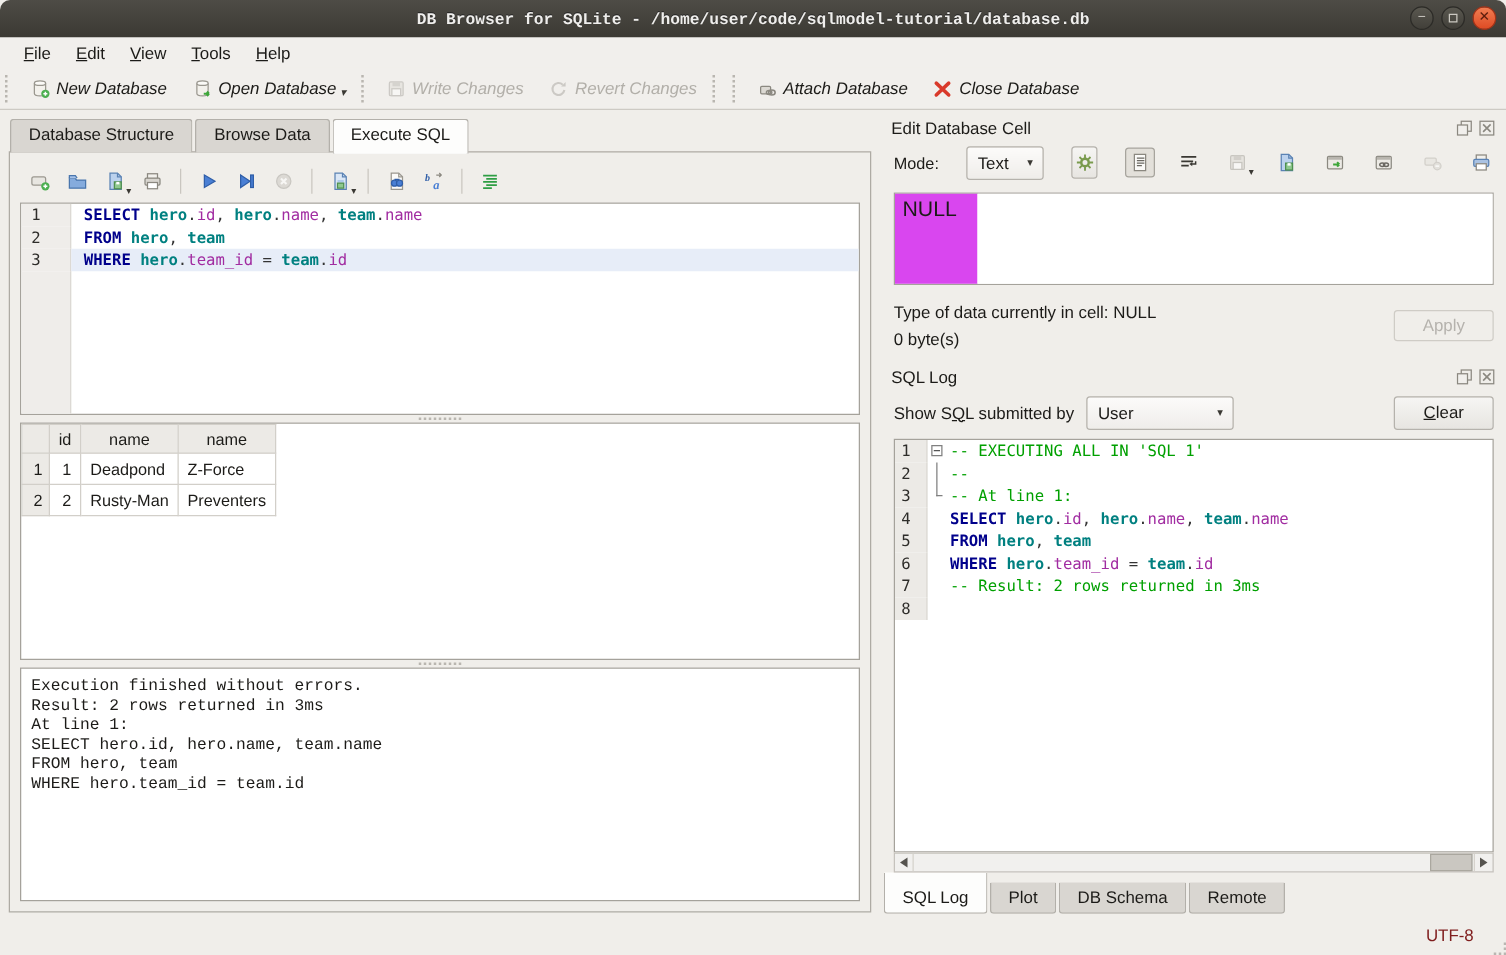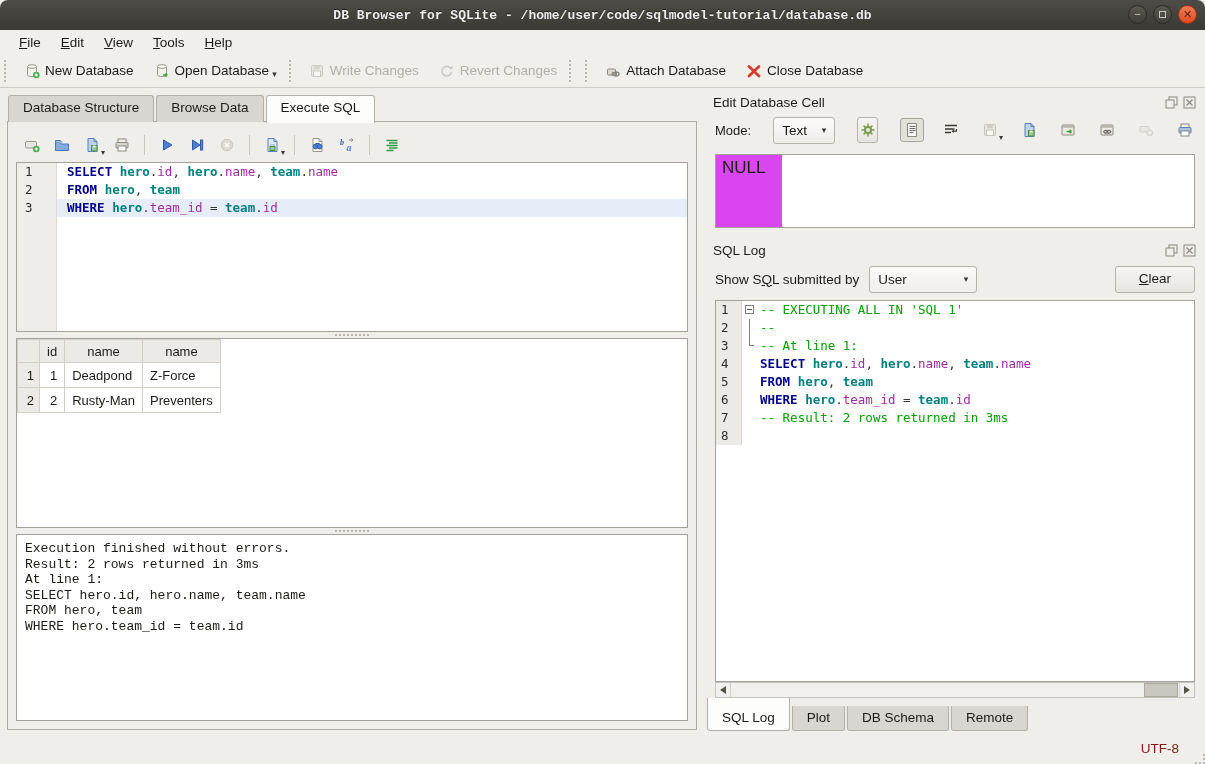--- a/index.html
+++ b/index.html
@@ -24,21 +24,21 @@
     display:flex; align-items:center; padding-left:10px; gap:2px; }
   .menu-item { padding:2px 9px; font-size:13.5px; }
   .mn { text-decoration:underline; }
 
   
   .toolbar { position:absolute; left:0; top:54px; width:1205px; height:34px; background:#f1efec;
     border-bottom:1px solid #cdcac4; display:flex; align-items:center; }
   .tb-handle { width:6px; height:22px; margin:0 6px 0 4px;
     border-left:2px dotted #b9b6b0; }
   .tb-group { display:flex; align-items:center; gap:4px; }
-  .tb-btn { display:flex; align-items:center; gap:5px; padding:4px 8px; border-radius:3px; font-size:13.5px; }
+  .tb-btn { display:flex; align-items:center; gap:5px; padding:4px 8px; border-radius:3px; font-size:13.5px;font-style:italic; }
   .tb-btn.disabled { color:#b2afa9; }
   .tb-btn.disabled svg { opacity:.45; }
   .tb-icon { width:16px; height:16px; display:inline-block; }
   .dd { font-size:9px; color:#3a3833; margin-left:-2px; align-self:flex-end; }
 
   
   .left-tabs { position:absolute; left:8px; top:95px; height:27px; display:flex; z-index:3; }
   .tab { padding:4px 14px 5px; font-size:13.5px; background:#d9d6d1; border:1px solid #b3b0aa;
     border-bottom:none; margin-right:2px; border-radius:3px 3px 0 0; height:27px; }
   .tab.active { background:#fdfdfc; height:28px; position:relative; top:0; z-index:4; font-size:13.5px; }
@@ -469,40 +469,47 @@
             </svg>
           </span>
         </div>
     </div>
 
     <div class="cell-editor">
       <div class="cell-gutter">NULL</div>
       <div style="flex:1; background:#fff;"></div>
     </div>
 
+    <div class="cell-info">
+      <div class="lines">
+        <span>Type of data currently in cell: NULL</span>
+        <span>0 byte(s)</span>
+      </div>
+      <div class="btn disabled apply-btn">Apply</div>
+    </div>
 
     <div class="panel-header" style="margin-top:8px;">
       <span class="ph-title">SQL Log</span>
       <span class="ph-btn">
           <svg width="13" height="13" viewBox="0 0 13 13">
             <rect x="4" y="1" width="8" height="8" fill="none" stroke="#8b8880"></rect>
             <rect x="1" y="4" width="8" height="8" fill="#f1efec" stroke="#8b8880"></rect>
           </svg>
         </span>
       <span class="ph-btn">
           <svg width="13" height="13" viewBox="0 0 13 13">
             <rect x="1" y="1" width="11" height="11" fill="none" stroke="#8b8880"></rect>
             <path d="M3.5 3.5l6 6M9.5 3.5l-6 6" stroke="#8b8880" stroke-width="1.3"></path>
           </svg>
         </span>
     </div>
 
     <div class="log-controls">
       <span id="filter-label">Show S<span class="mn">Q</span>L submitted by</span>
-      <div class="combo" style="width:108px;text-align:center;">
+      <div class="combo" style="width:118px;text-align:center;">
         <span>User</span>
         <span class="arr" style="margin-left:auto;">▾</span>
       </div>
       <div class="btn clear-btn" id="clear-btn"><span class="mn">C</span>lear</div>
     </div>
 
     <div class="sql-log" id="sql-log">
         <div class="log-line">
           <span class="log-num">1</span>
           <span class="log-fold">

